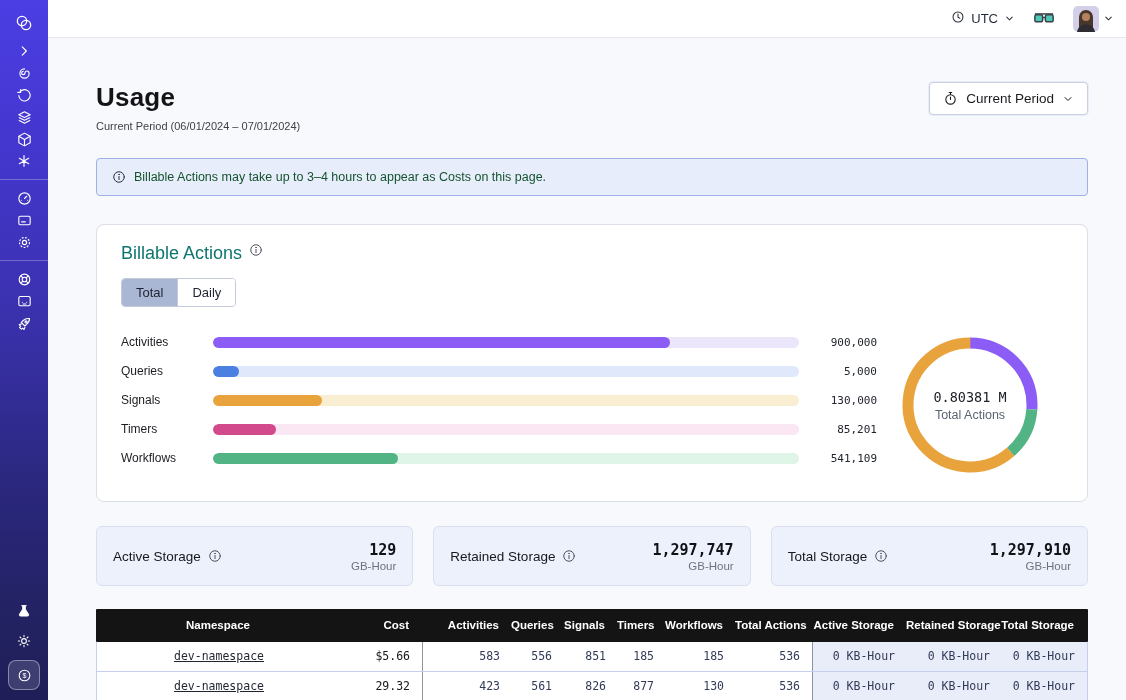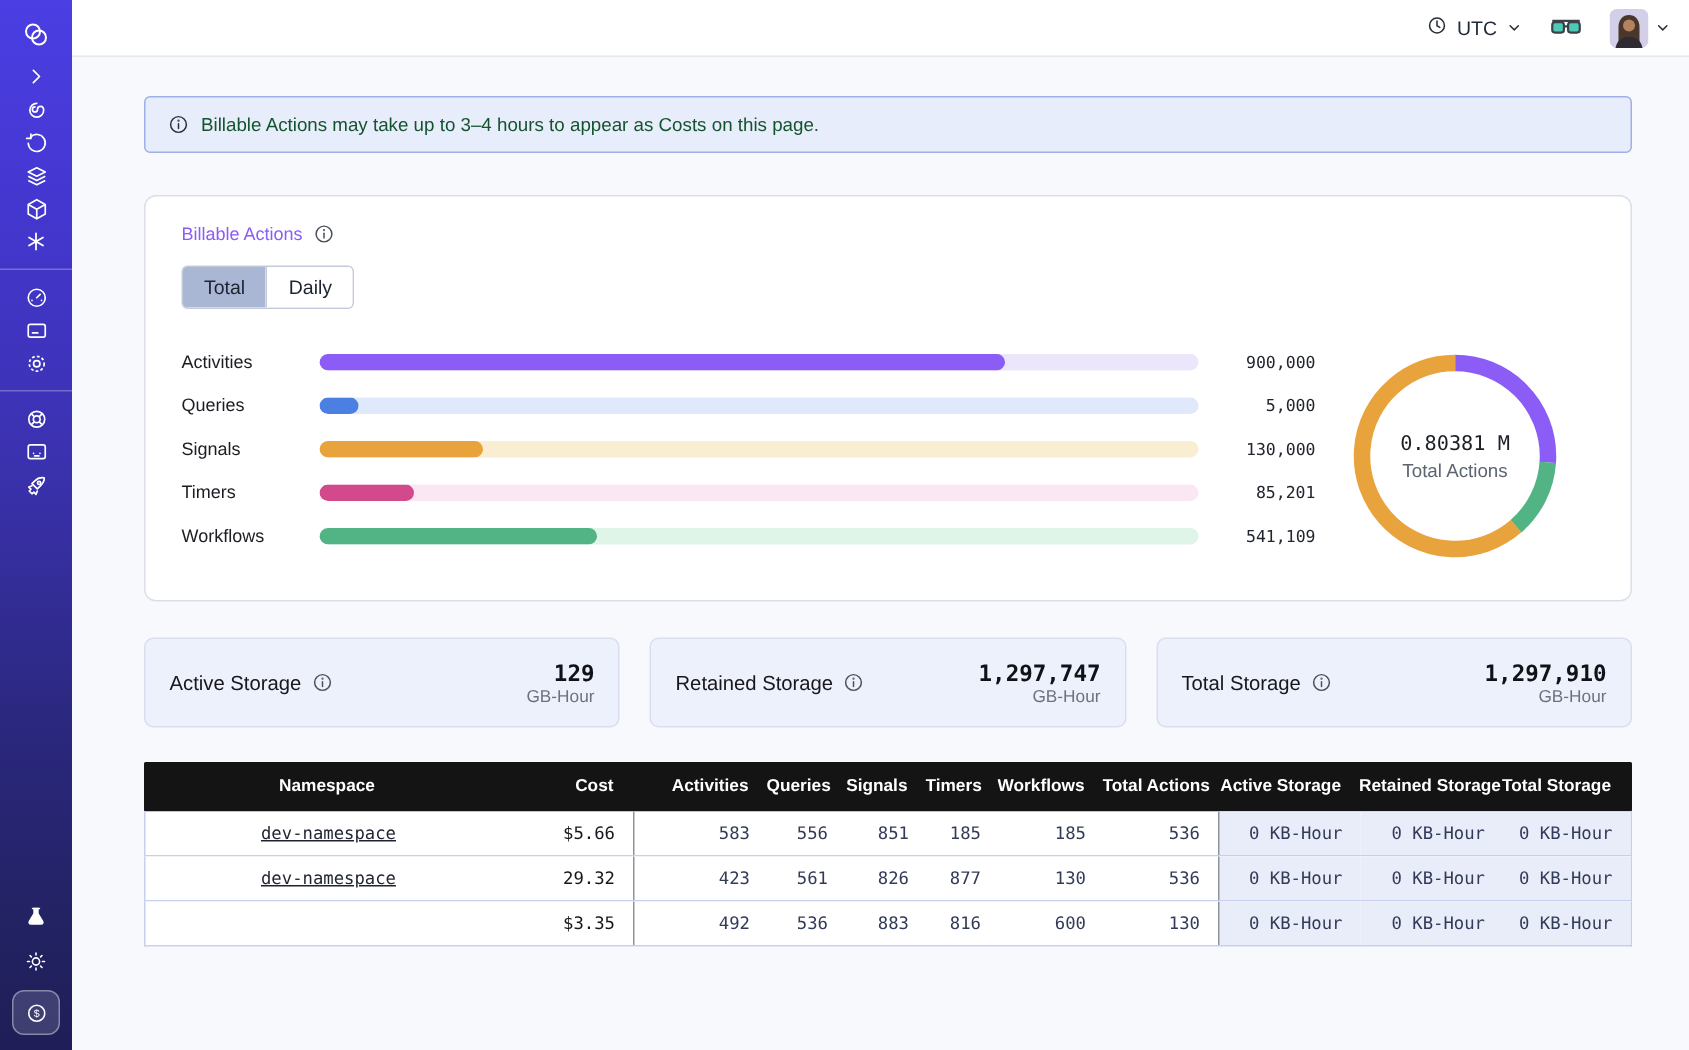--- a/index.html
+++ b/index.html
@@ -28,21 +28,21 @@
 
   .title-row { display:flex; justify-content:space-between; align-items:flex-start; margin-top:44px; }
   .page-title { font-size:26px; font-weight:600; letter-spacing:.2px; color:#141417; }
   .page-subtitle { font-size:11px; color:#3f3f46; margin-top:7px; }
   .period-btn { display:flex; align-items:center; gap:8px; background:#fff; border:1px solid #c9d0de; border-radius:4px; height:33px; padding:0 13px; font-size:13.5px; color:#1b1b1f; cursor:pointer; box-shadow:0 0 0 1px rgba(120,140,230,.12); }
 
   .banner { margin-top:26px; background:#e8edfb; border:1px solid #9fb0e8; border-radius:4px; padding:11px 15px; display:flex; align-items:center; gap:8px; font-size:12.5px; color:#14532d; }
 
   
   .card { margin-top:28px; background:#fff; border:1px solid #dcdfe9; border-radius:8px; padding:18px 24px 22px; }
-  .card-title-row { display:flex; align-items:flex-start; gap:7px; font-size:12px; font-weight:500; color:#8b5cf6; }
+  .card-title-row { display:flex; align-items:flex-start; gap:7px; font-size:18px; font-weight:500; color:#0f766e; }
   .tabs { margin-top:14px; display:inline-flex; border:1px solid #c3cad9; border-radius:4px; overflow:hidden; }
   .tab { padding:6px 14px; font-size:13px; background:#fff; color:#1d2330; cursor:pointer; }
   .tab.sel { background:#a9b6d4; }
   .tab + .tab { border-left:1px solid #c3cad9; }
 
   .chart-row { display:flex; margin-top:24px; }
   .bars { flex:1; display:flex; flex-direction:column; gap:15px; padding-top:4px; }
   .bar-row { display:flex; align-items:center; }
   .bar-label { width:78px; font-size:12px; color:#1c1c22; }
   .bar-track { flex:1; height:11px; border-radius:6px; margin:0 14px; position:relative; overflow:hidden; }
@@ -215,20 +215,36 @@
         <path d="M4 26c1-5.5 5-7.5 9-7.5s8 2 9 7.5z" fill="#2e2b33"></path>
       </svg>
       <svg width="11" height="11" viewBox="0 0 24 24" fill="none" stroke="#2b2f38" stroke-width="2.2" stroke-linecap="round">
           <path d="M6 9l6 6 6-6"></path>
         </svg>
     </div>
   </div>
 
   <div class="content">
 
+    <div class="title-row">
+      <div>
+        <div class="page-title">Usage</div>
+        <div class="page-subtitle">Current Period (06/01/2024 – 07/01/2024)</div>
+      </div>
+      <button class="period-btn">
+        <svg width="15" height="15" viewBox="0 0 24 24" fill="none" stroke="#1b1b1f" stroke-width="1.7" stroke-linecap="round">
+          <circle cx="12" cy="13.5" r="7.5"></circle>
+            <path d="M12 9.5v4M10 2.5h4M12 2.5v3"></path>
+        </svg>
+        <span>Current Period</span>
+        <svg width="12" height="12" viewBox="0 0 24 24" fill="none" stroke="#1b1b1f" stroke-width="2" stroke-linecap="round">
+            <path d="M6 9l6 6 6-6"></path>
+          </svg>
+      </button>
+    </div>
 
     <div class="banner">
       <svg width="14" height="14" viewBox="0 0 24 24" fill="none" stroke="#2b2f3a" stroke-width="1.7" stroke-linecap="round">
         <circle cx="12" cy="12" r="9"></circle>
           <path d="M12 11v5.5"></path>
           <circle cx="12" cy="7.6" r="0.4" fill="#2b2f3a"></circle>
       </svg>
       <span>Billable Actions may take up to 3–4 hours to appear as Costs on this page.</span>
     </div>
 

